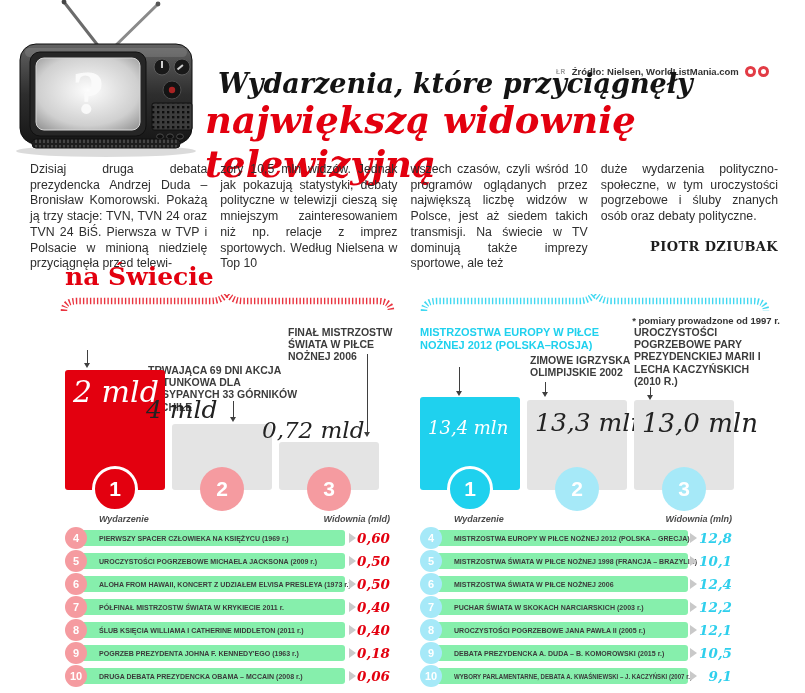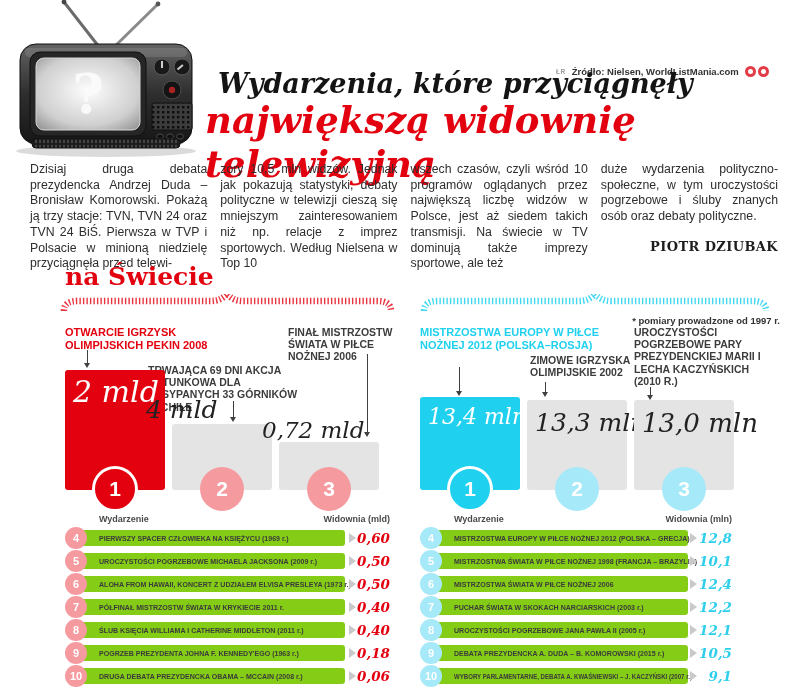--- a/index.html
+++ b/index.html
@@ -61,27 +61,27 @@
   .bigc.redbg{background:#e3000f;}
   .bigc.pinkbg{background:#f59ba0;}
   .bigc.cyanbg{background:#1fd1ee;}
   .bigc.lcyanbg{background:#a6e9f8;}
 
   
   .tbl{position:absolute;top:514px;}
   .tbl.wtbl{left:65px;width:325px;}
   .tbl.ptbl{left:420px;width:312px;}
   .thead{display:flex;justify-content:space-between;font-size:9px;font-weight:bold;
-         color:#4a4a4a;padding-left:34px;height:12px;margin-bottom:4px;}
+         color:#4a4a4a;padding-left:34px;height:12px;margin-bottom:4px;font-style:italic;}
   .trow{position:relative;height:16px;margin-bottom:7px;}
   .rank{position:absolute;left:0;top:-3px;width:22px;height:22px;border-radius:50%;z-index:2;
         display:flex;align-items:center;justify-content:center;color:#fff;font-weight:bold;font-size:11px;}
   .wtbl .rank{background:#f59ba0;}
   .ptbl .rank{background:#a6e9f8;}
-  .rbar{position:absolute;left:8px;top:0;height:16px;border-radius:3px;background:#84cc16;
+  .rbar{position:absolute;left:8px;top:0;height:16px;border-radius:3px;background:#86efac;
         display:flex;align-items:center;padding-left:26px;box-sizing:border-box;}
   .wtbl .rbar{width:272px;}
   .ptbl .rbar{width:260px;}
   .revent{font-size:8px;font-weight:bold;color:#3b3b3b;white-space:nowrap;
           transform:scaleX(.88);transform-origin:left center;}
   .ptbl .trow:last-child .revent{transform:scaleX(.76);}
   .varrow{position:absolute;top:3px;width:0;height:0;border-left:7px solid #c9c9c9;
           border-top:5px solid transparent;border-bottom:5px solid transparent;}
   .wtbl .varrow{left:284px;}
   .ptbl .varrow{left:270px;}
@@ -163,21 +163,20 @@
 
   <div class="sec-title world">na Świecie</div>
   <svg class="brace" style="left:60px" width="335" height="20" viewBox="0 0 335 20">
     <path d="M4 17 C4 9 10 7 18 7 L150 7 C158 7 162 5 167 0 C172 5 176 7 184 7 L317 7 C325 7 331 9 331 17" fill="none" stroke="#e3000f" stroke-width="6.5" stroke-dasharray="1.4 2.1" opacity="0.8"></path>
   </svg>
   <svg class="brace" style="left:420px" width="350" height="20" viewBox="0 0 350 20">
     <path d="M4 17 C4 9 10 7 18 7 L158 7 C166 7 170 5 175 0 C180 5 184 7 192 7 L332 7 C340 7 346 9 346 17" fill="none" stroke="#1fd1ee" stroke-width="6.5" stroke-dasharray="1.4 2.1" opacity="0.85"></path>
   </svg>
   <div class="footnote">* pomiary prowadzone od 1997 r.</div>
 
-  <div class="chart-label red" style="left:65px;top:326px;width:175px">OTWARCIE IGRZYSK OLIMPIJSKICH PEKIN 2008</div>
   <div class="darr" style="left:87px;top:350px;height:13px"></div>
   <div class="chart-label" style="left:148px;top:364px;width:158px">TRWAJĄCA 69 DNI AKCJA RATUNKOWA DLA ZASYPANYCH 33 GÓRNIKÓW W CHILE</div>
   <div class="darr" style="left:233px;top:401px;height:16px"></div>
   <div class="chart-label" style="left:288px;top:326px;width:105px">FINAŁ MISTRZOSTW ŚWIATA W PIŁCE NOŻNEJ 2006</div>
   <div class="darr" style="left:367px;top:354px;height:78px"></div>
 
   <div class="bar red" style="left:65px;top:370px;height:120px">
     <span class="bval inbar white" style="font-size:30px">2 mld</span>
   </div>
   <span class="bval free" style="left:146px;top:395px;font-size:25px">4 mld</span>
@@ -190,21 +189,21 @@
   <div class="bigc sub pinkbg" style="left:307px;top:467px">3</div>
 
   <div class="chart-label cyan" style="left:420px;top:326px;width:185px">MISTRZOSTWA EUROPY W PIŁCE NOŻNEJ 2012 (POLSKA–ROSJA)</div>
   <div class="darr" style="left:459px;top:367px;height:24px"></div>
   <div class="chart-label" style="left:530px;top:354px;width:130px">ZIMOWE IGRZYSKA OLIMPIJSKIE 2002</div>
   <div class="darr" style="left:545px;top:382px;height:10px"></div>
   <div class="chart-label" style="left:634px;top:326px;width:138px">UROCZYSTOŚCI POGRZEBOWE PARY PREZYDENCKIEJ MARII I LECHA KACZYŃSKICH (2010 r.)</div>
   <div class="darr" style="left:650px;top:387px;height:8px"></div>
 
   <div class="bar cyan" style="left:420px;top:397px;height:93px">
-    <span class="bval inbar white" style="font-size:22px;top:7px">13,4 mln</span>
+    <span class="bval inbar white" style="font-size:18px;top:20px">13,4 mln</span>
   </div>
   <div class="bar gray" style="left:527px;top:400px;height:90px">
     <span class="bval inbar dark" style="font-size:25px;top:8px">13,3 mln</span>
   </div>
   <div class="bar gray" style="left:634px;top:400px;height:90px">
     <span class="bval inbar dark" style="font-size:26px;top:8px">13,0 mln</span>
   </div>
 
   <div class="bigc main cyanbg" style="left:447px;top:466px">1</div>
   <div class="bigc sub lcyanbg" style="left:555px;top:467px">2</div>

